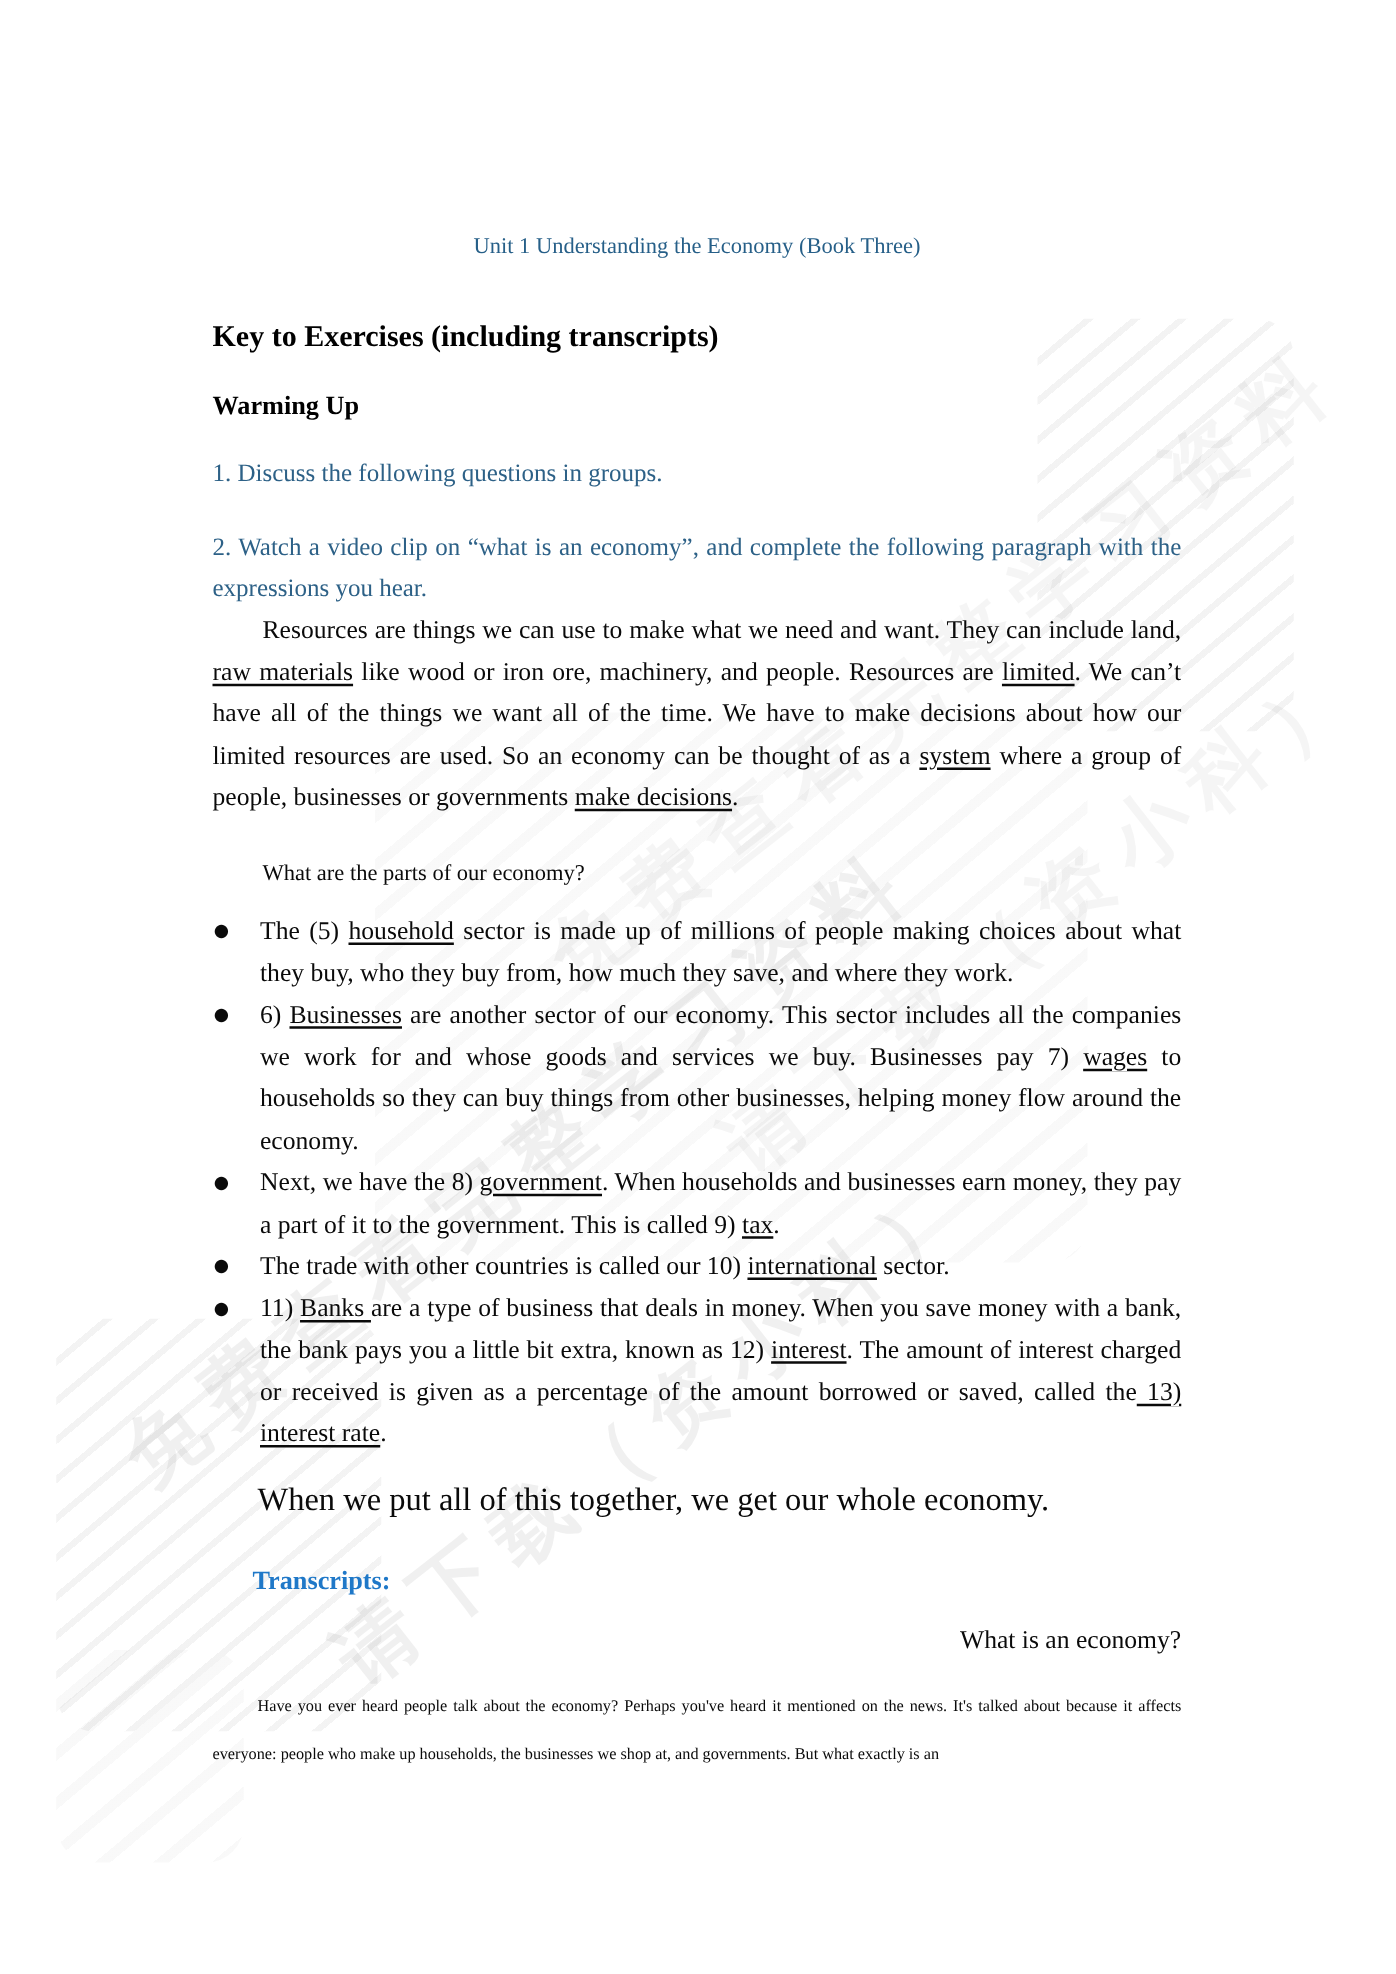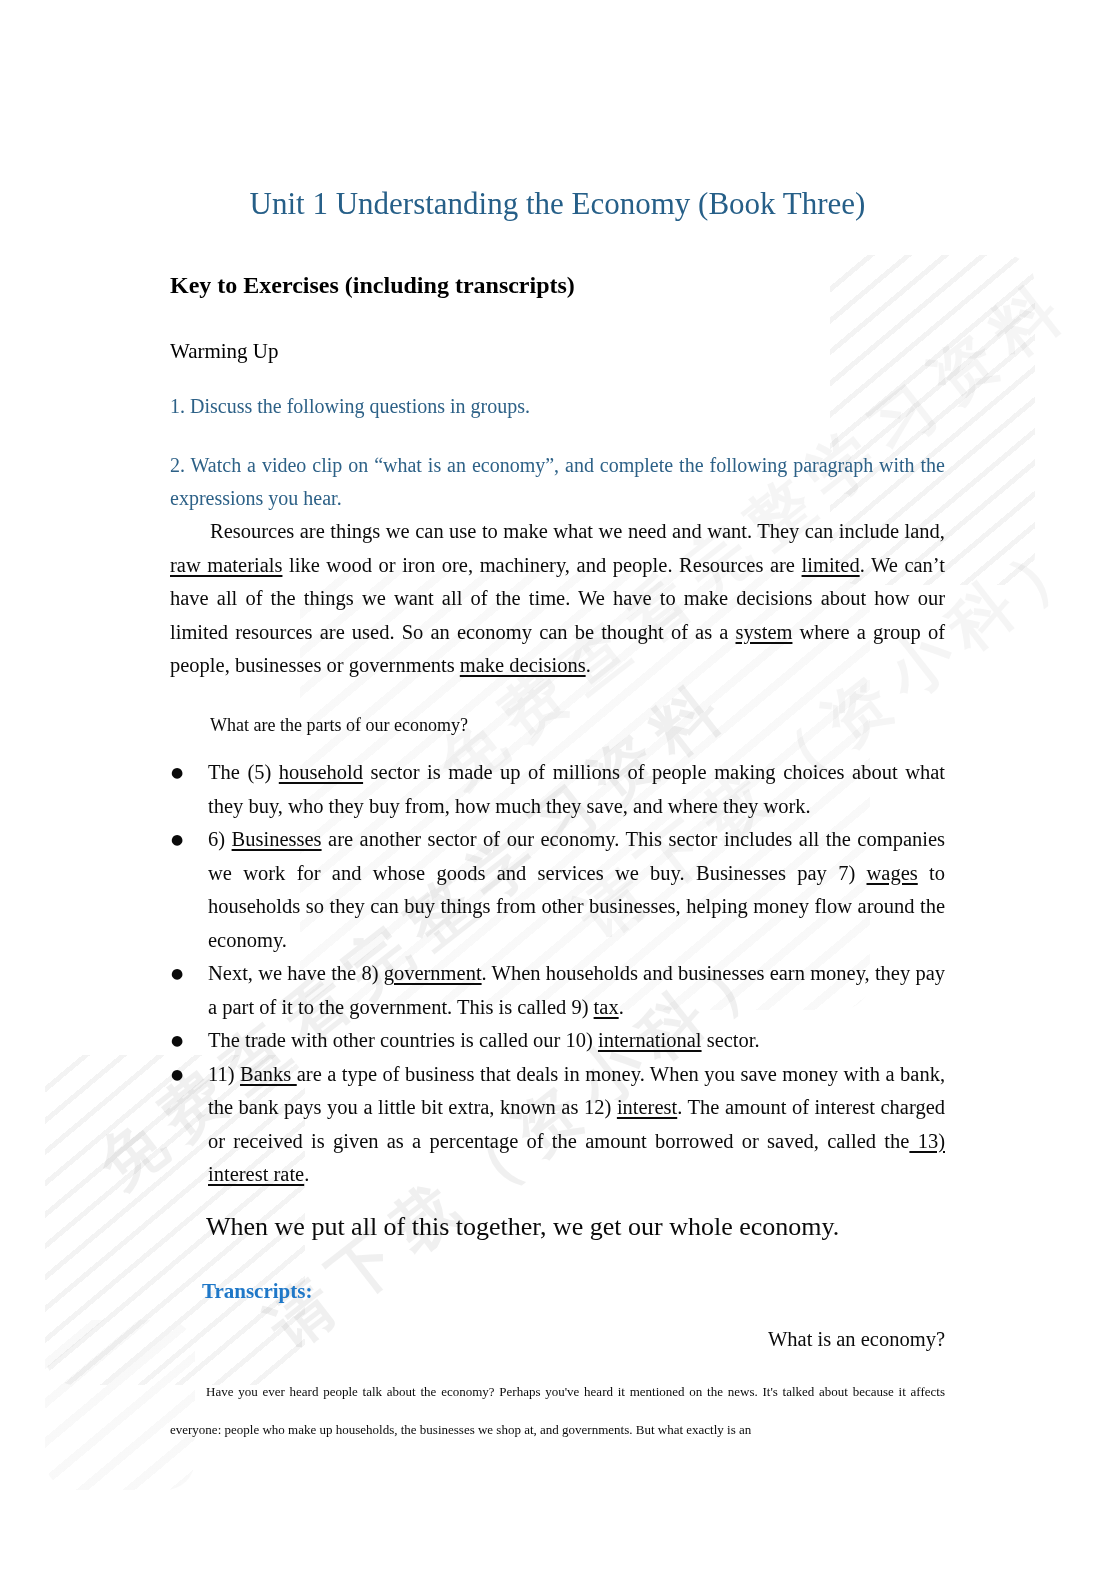--- a/index.html
+++ b/index.html
@@ -40,33 +40,33 @@
       rgba(0,0,0,0) 8px 30px);
   }
 
   
   .content{
     position:relative;z-index:1;
     padding:186px 172px 0 170px;
   }
   .doc-title{
     text-align:center;
-    font-size:31px;
+    font-size:18px;
     color:var(--title-blue,#265f88);
   }
   .key-heading{
     margin-top:50px;
     font-size:24px;
     font-weight:bold;
     color:#000;
   }
   .warming-heading{
-    margin-top:40px;
+    margin-top:28px;
     font-size:21px;
-    font-weight:normal;
+    font-weight:bold;
     color:#000;
   }
   .task{
     margin-top:26px;
     font-size:20px;
     line-height:33px;
     color:var(--task-blue,#2d6187);
     text-align:justify;
   }
   .intro-para{

